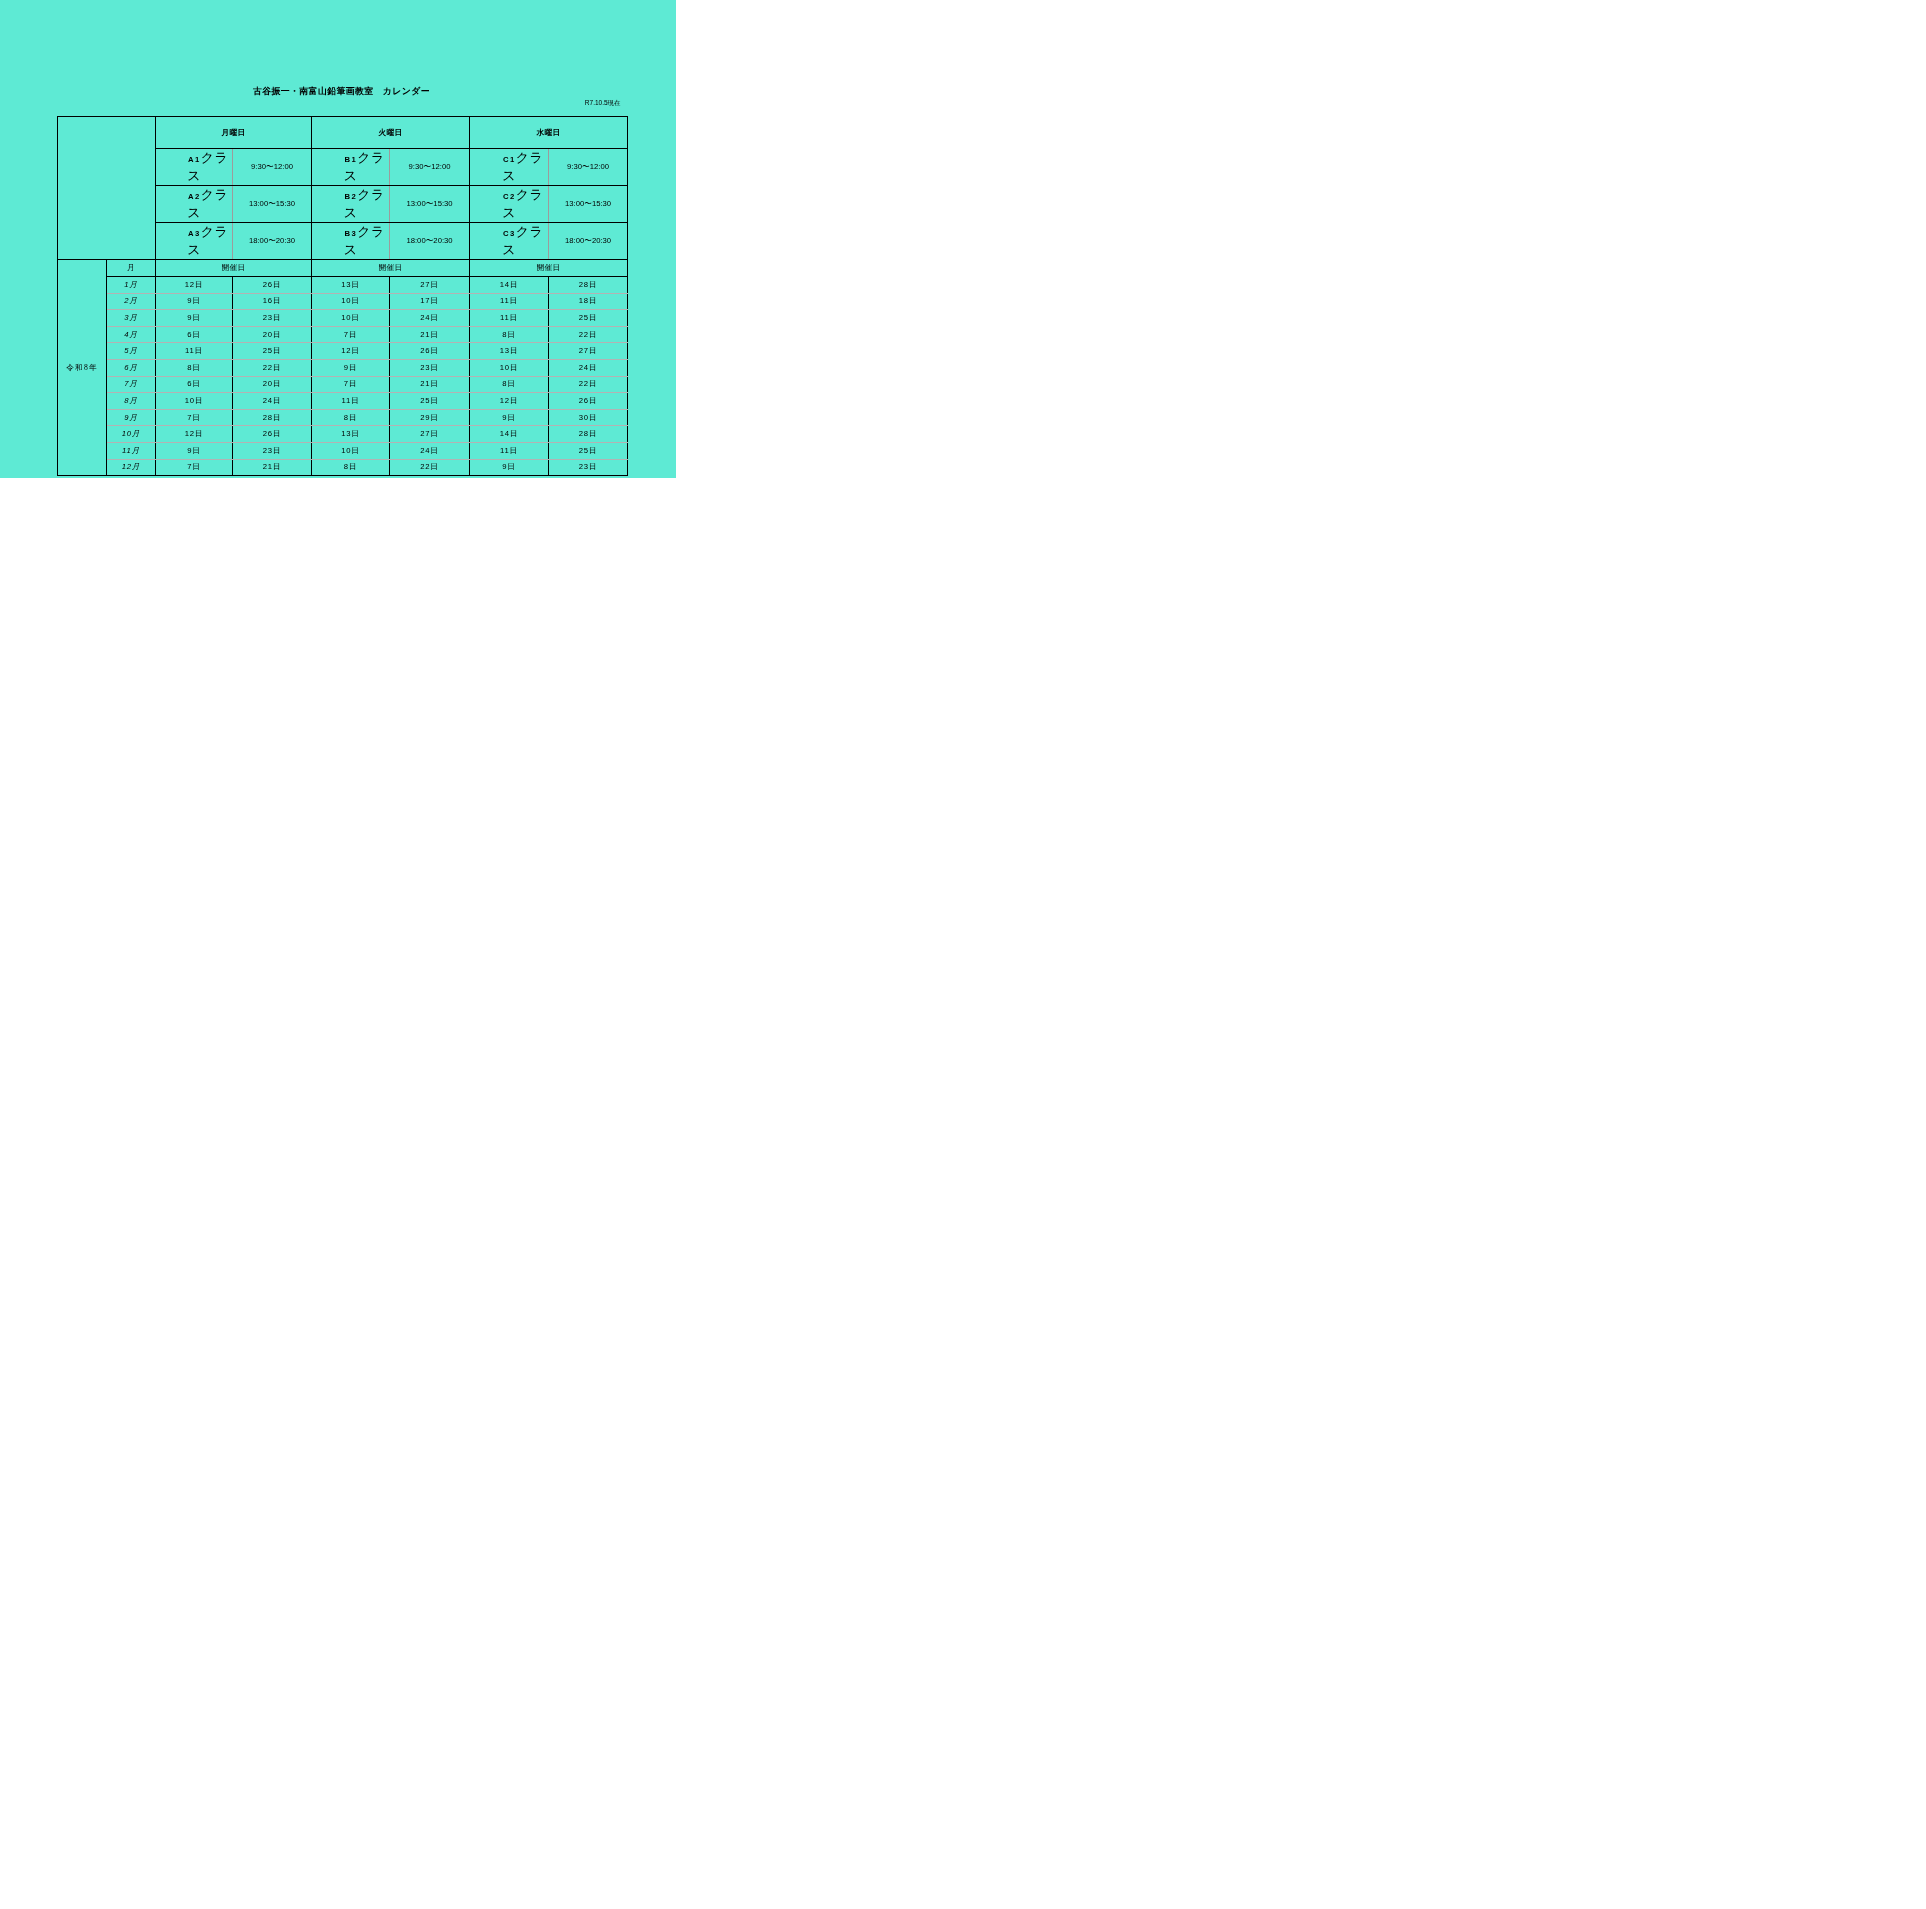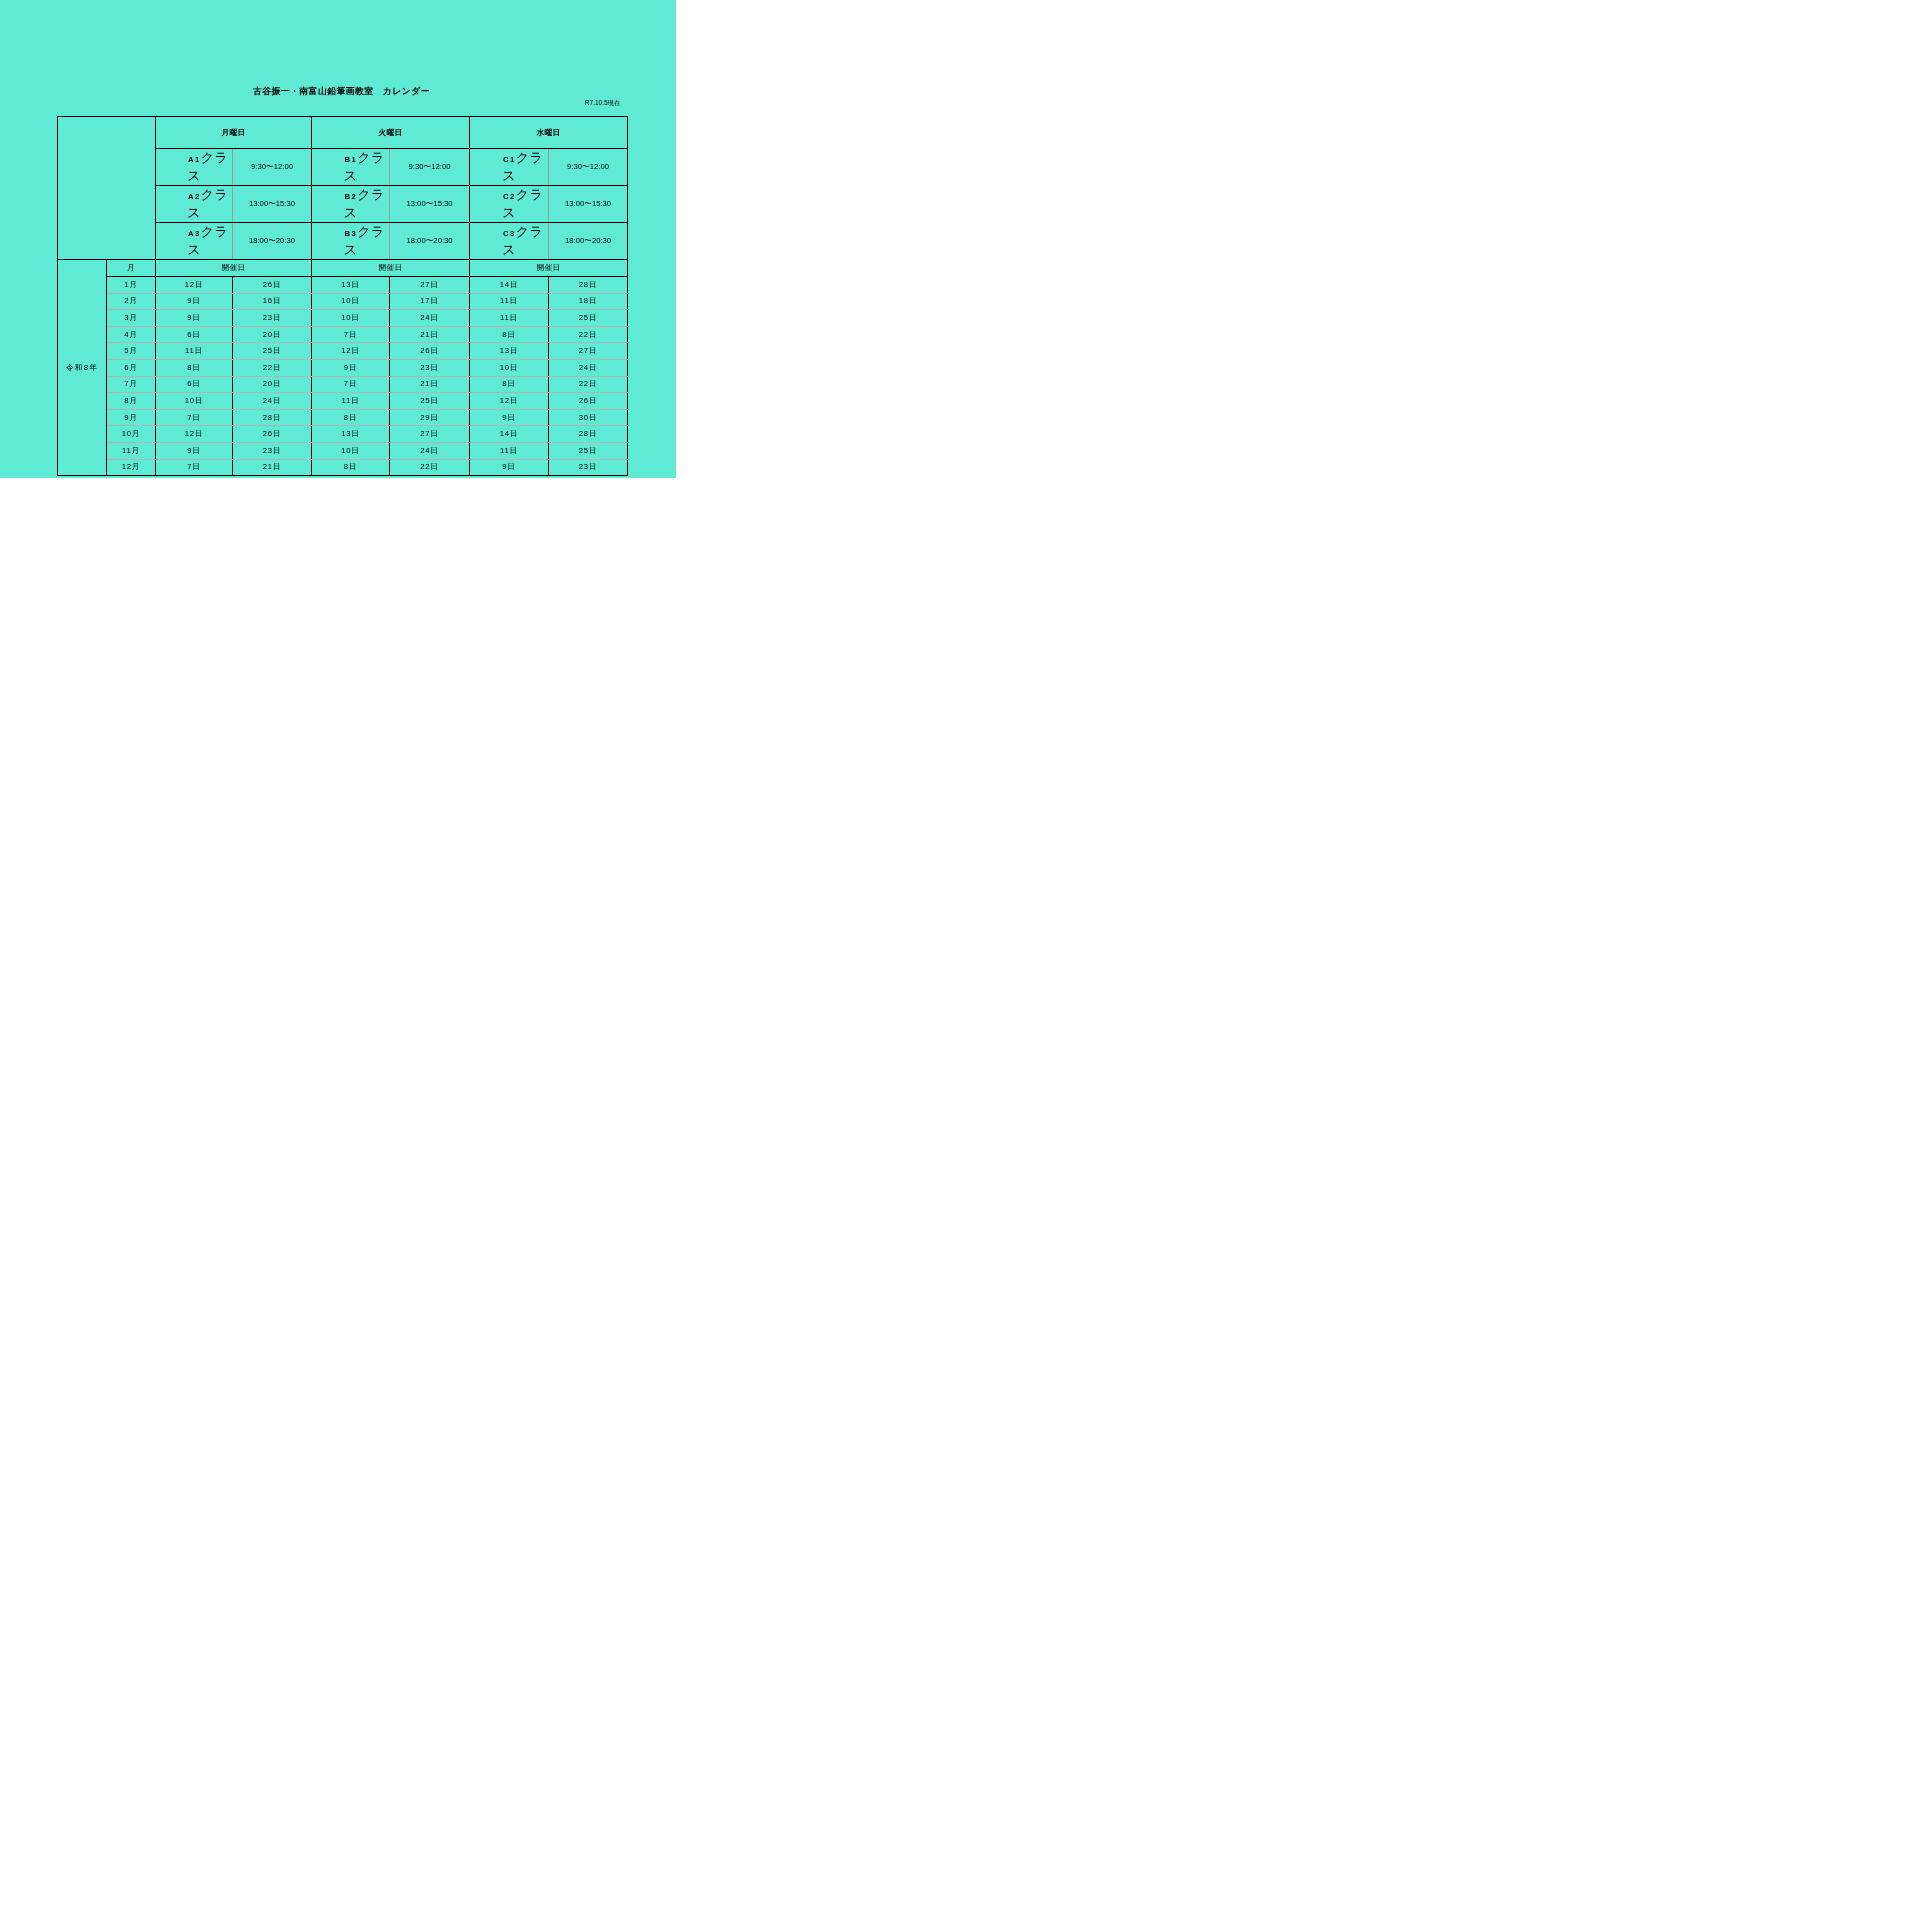--- a/index.html
+++ b/index.html
@@ -76,27 +76,28 @@
     font-size: 7.7px;
     letter-spacing: 1.5px;
     margin-left: 28px;
   }
   .class-suffix {
     font-size: 13px;
     letter-spacing: 0.4px;
   }
   .time-cell { font-size: 7.7px; }
   .subhdr-cell { font-size: 7.3px; letter-spacing: 0.4px; }
-  .month-cell { letter-spacing: 0.8px; }
+  .month-cell { letter-spacing: 0.8px; font-style: italic; }
   .date-cell  { letter-spacing: 0.8px; }
   .year-cell {
     vertical-align: top;
     padding-top: 20.4px;
     font-size: 7.7px;
     letter-spacing: 1.2px;
+    font-family: Liberation Serif, serif;
   }
 </style>
 </head>
 <body>
 
 <div class="canvas">
 
   <div class="doc-title">古谷振一・南富山鉛筆画教室　カレンダー</div>
   <div class="as-of-note">R7.10.5現在</div>
 

